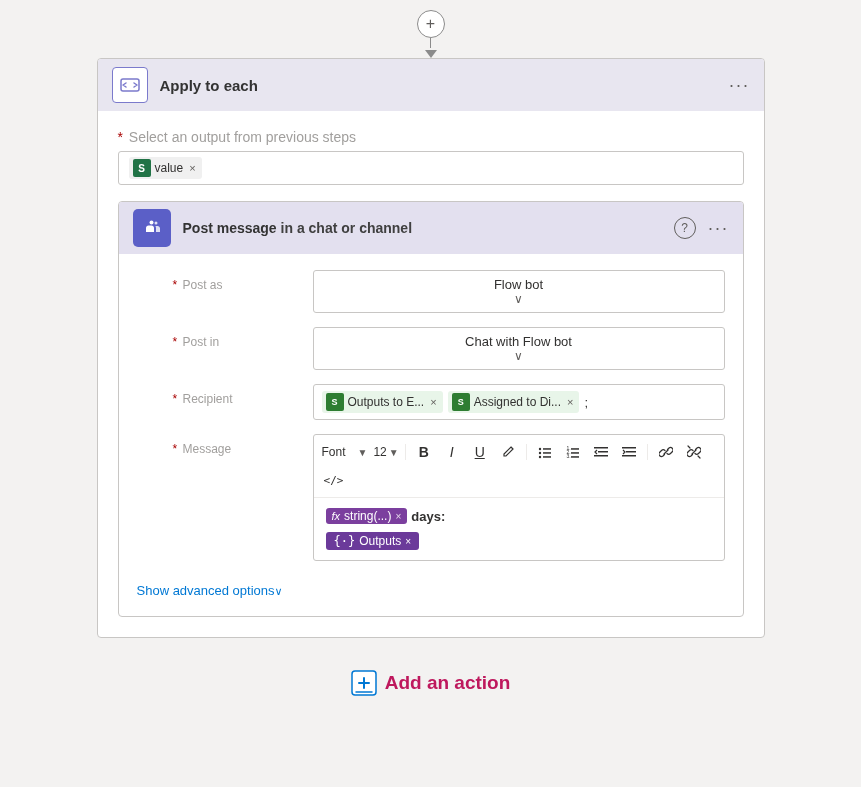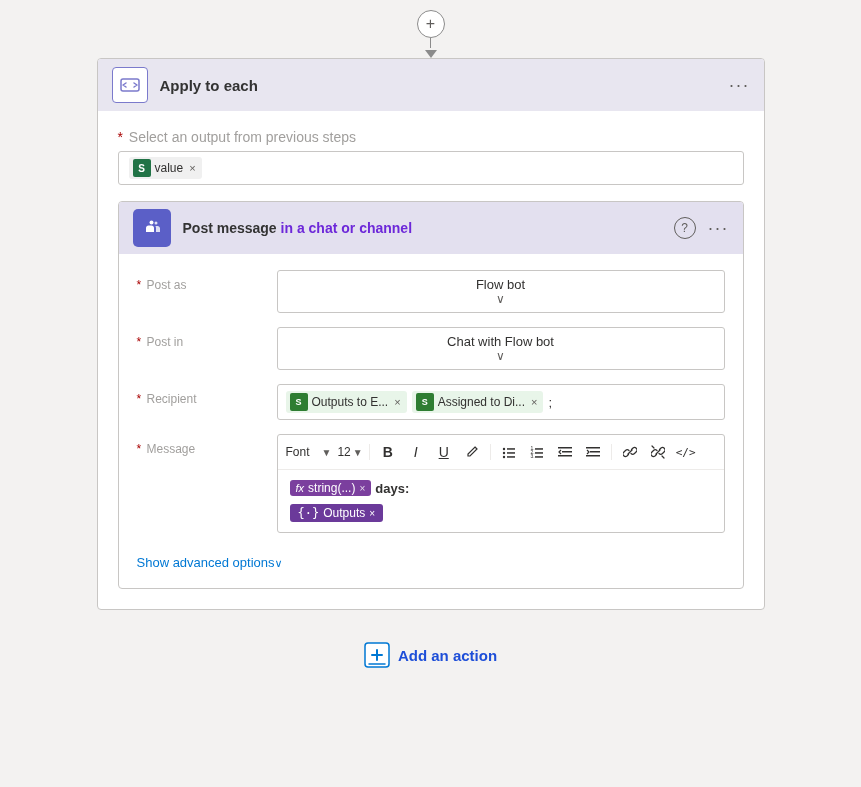--- a/index.html
+++ b/index.html
@@ -186,21 +186,21 @@
     .teams-icon-box svg {
       width: 24px;
       height: 24px;
     }
     .inner-title {
       font-size: 14px;
       font-weight: 600;
       color: #333;
     }
     .inner-title .highlight {
-      color: #6d28d9;
+      color: #404040;
     }
     .inner-header-right {
       display: flex;
       align-items: center;
       gap: 12px;
     }
     .help-btn {
       width: 22px;
       height: 22px;
       border-radius: 50%;
@@ -214,20 +214,21 @@
     }
 
     .inner-body {
       padding: 16px 18px;
     }
 
     .form-row {
       display: flex;
       align-items: flex-start;
       margin-bottom: 14px;
+      margin-left: 36px;
     }
     .form-label {
       width: 140px;
       min-width: 140px;
       font-size: 12px;
       color: #a19f9d;
       padding-top: 8px;
     }
     .form-label .required {
       color: #a80000;
@@ -420,22 +421,22 @@
     
     .add-action-container {
       display: flex;
       justify-content: center;
       margin-top: 24px;
     }
     .add-action-btn {
       display: flex;
       align-items: center;
       gap: 8px;
-      color: #1d4ed8;
-      font-size: 15px;
+      color: #be185d;
+      font-size: 19px;
       font-weight: 600;
       cursor: pointer;
       border: none;
       background: none;
       padding: 8px 16px;
     }
     .add-action-icon {
       width: 26px;
       height: 26px;
       display: flex;

